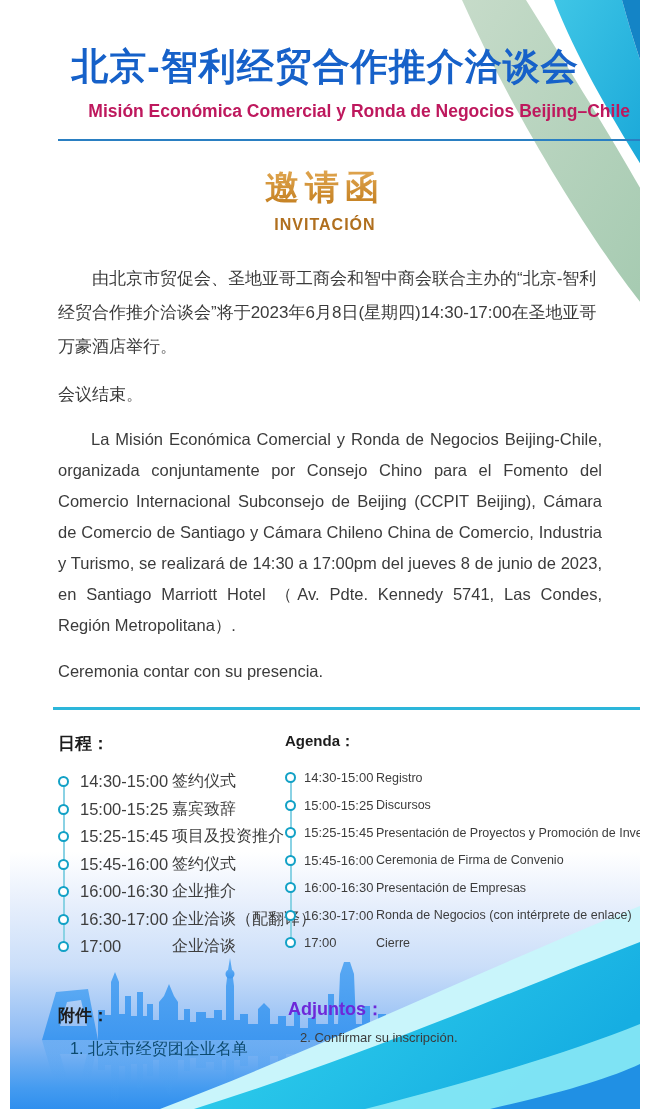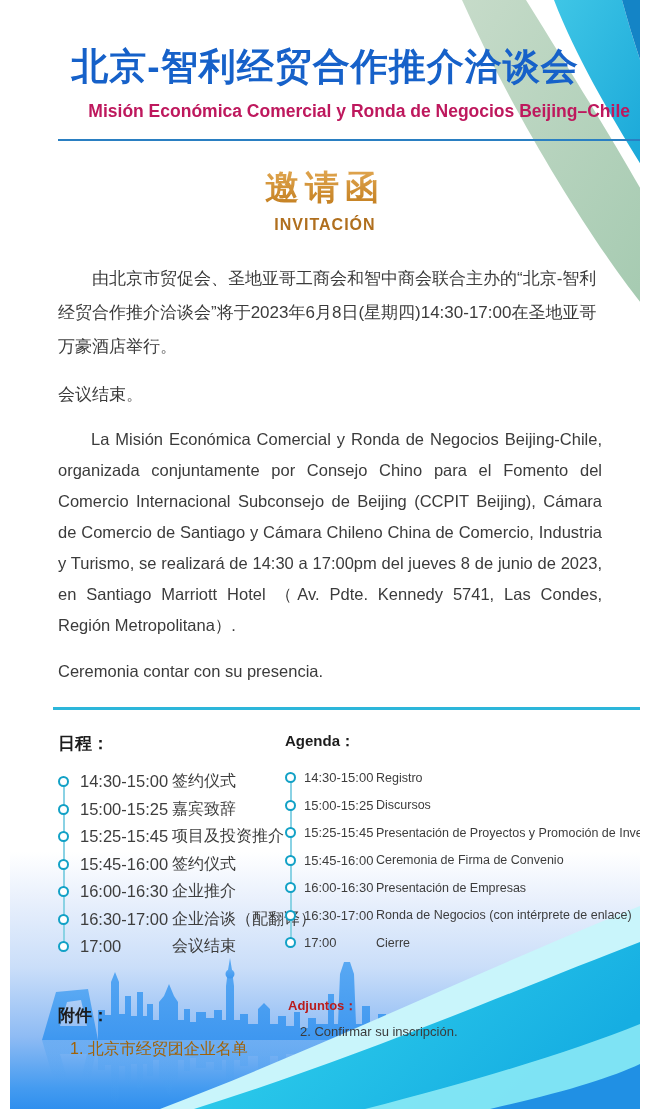--- a/index.html
+++ b/index.html
@@ -66,22 +66,22 @@
   .agenda-col.left .t-time{flex:none;width:92px;font-size:16.5px;color:#3d3d3d;}
   .agenda-col.left .t-label{font-size:16px;color:#3d3d3d;white-space:nowrap;}
   .agenda-col.right .t-dot{margin-right:8px;}
   .agenda-col.right .t-time{flex:none;width:72px;font-size:13px;color:#3d3d3d;}
   .agenda-col.right .t-label{font-size:12.5px;color:#3d3d3d;white-space:nowrap;}
 
   .attach{display:flex;margin:34px 0 0 48px;}
   .attach-col.left{width:230px;flex:none;}
   .attach-col.right{flex:1;min-width:0;padding-right:22px;}
   .attach-header-cn{font-weight:bold;font-size:17px;color:#1c1c1c;margin:9px 0 10px 0;}
-  .attach-header-es{font-weight:bold;font-size:13px;color:#b91c1c;margin:2px 0 8px 0;}
-  .attach-item-cn{font-size:16px;color:#a16207;margin:7px 0 0 12px;line-height:23px;}
+  .attach-header-es{font-weight:bold;font-size:18px;color:#6d28d9;margin:2px 0 8px 0;}
+  .attach-item-cn{font-size:16px;color:#0c4a6e;margin:7px 0 0 12px;line-height:23px;}
   .attach-item-es{
     font-size:13px;color:#3b3b3b;margin:7px 0 0 12px;line-height:18px;
     padding-left:15px;text-indent:-15px;
   }
 </style>
 </head>
 <body>
 
 <div class="page">
 
@@ -187,21 +187,21 @@
             <span class="t-label">企业推介</span>
           </div>
           <div class="t-row">
             <span class="t-dot"></span>
             <span class="t-time">16:30-17:00</span>
             <span class="t-label">企业洽谈（配翻译）</span>
           </div>
           <div class="t-row">
             <span class="t-dot"></span>
             <span class="t-time">17:00</span>
-            <span class="t-label">会议结束</span>
+            <span class="t-label">企业洽谈</span>
           </div>
         </div>
       </div>
 
       <div class="agenda-col right">
         <div class="agenda-header">Agenda：</div>
         <div class="timeline">
           <div class="t-line"></div>
           <div class="t-row">
             <span class="t-dot"></span>

